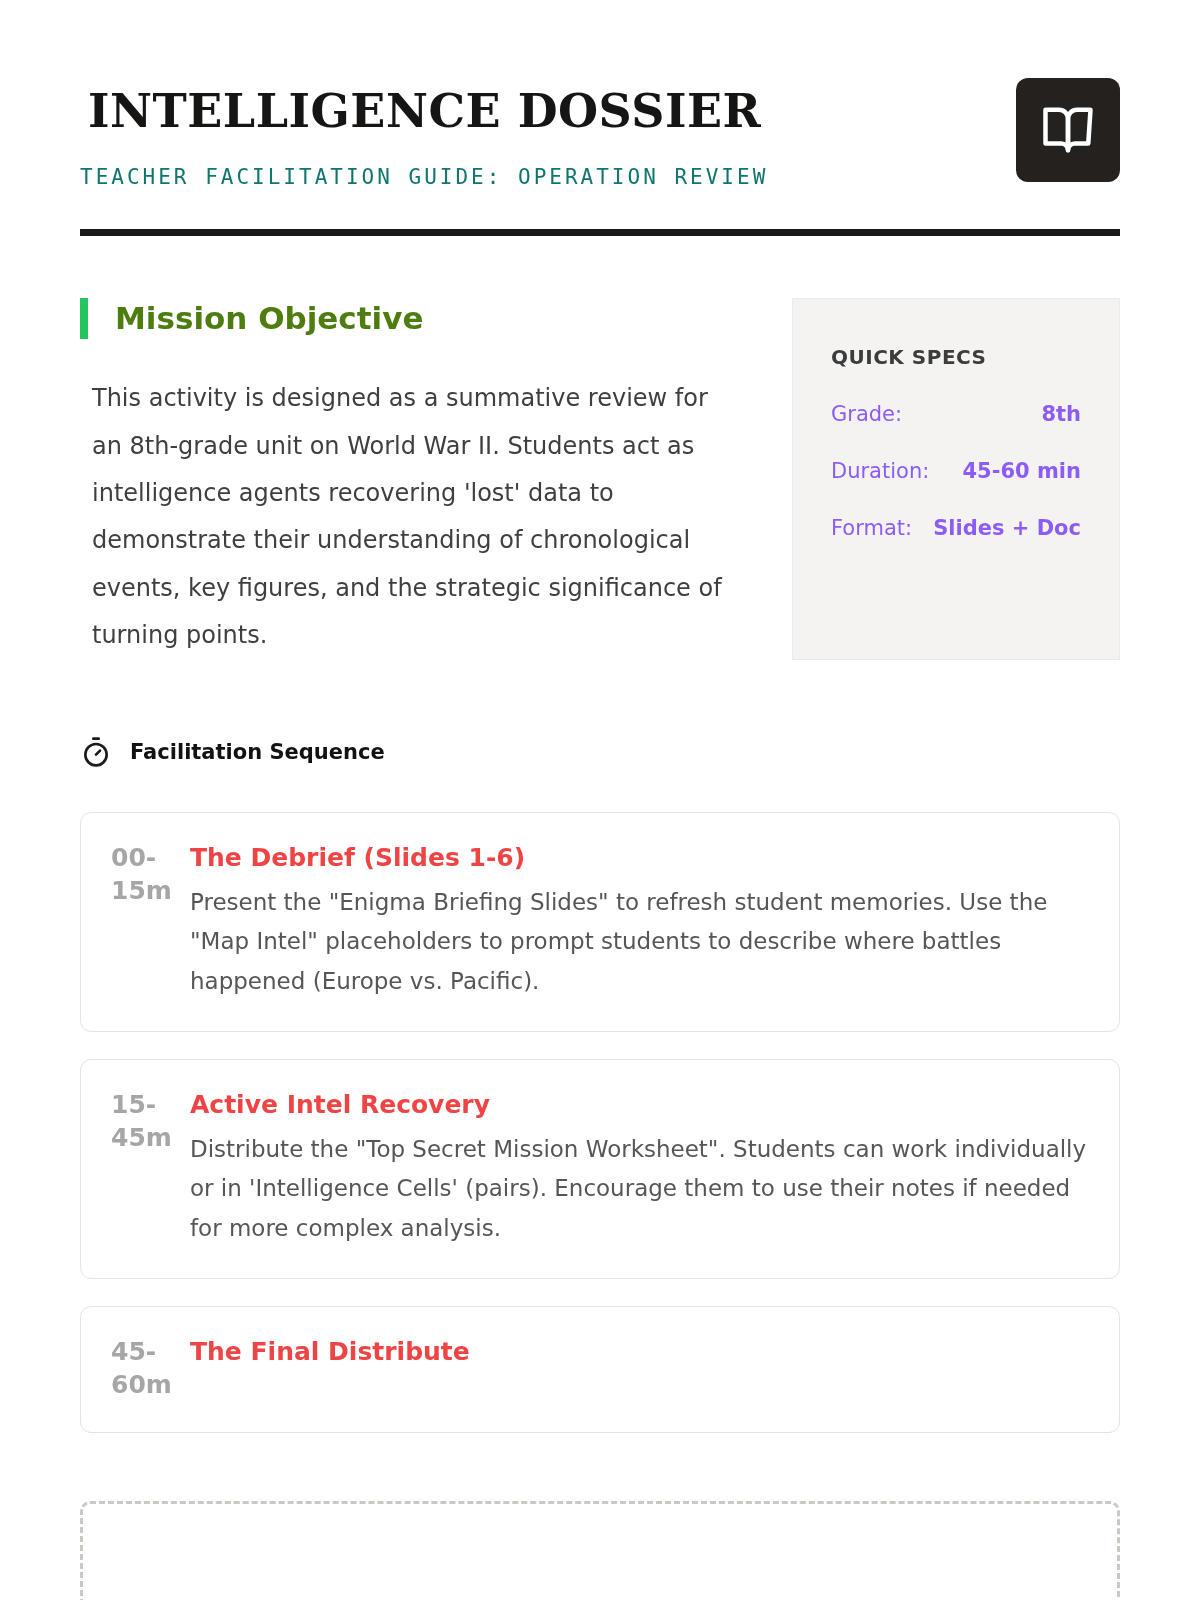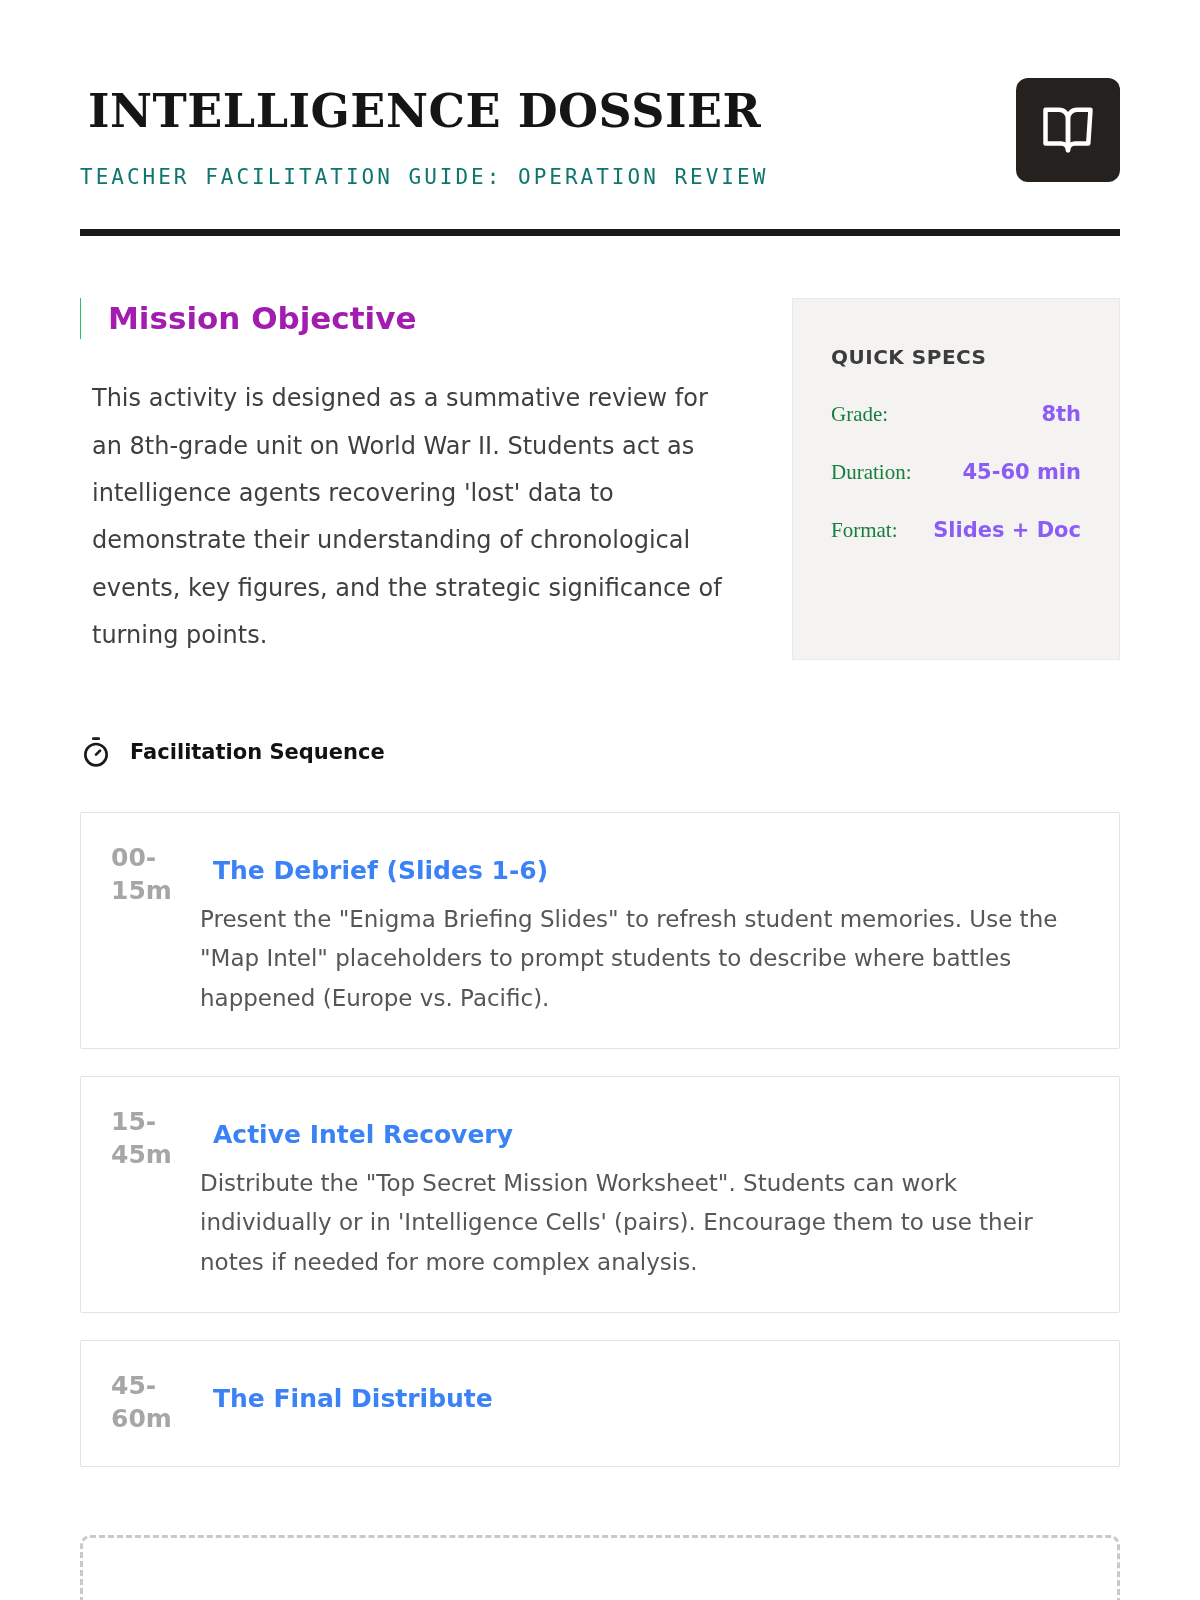--- a/index.html
+++ b/index.html
@@ -43,22 +43,22 @@
   
   .rule { height: 7px; background: #1b1918; margin-top: 40px; }
 
   
   .mission { display: flex; margin-top: 62px; gap: 56px; }
   .mission-left { width: 656px; flex: none; }
   .mission-heading {
     margin: 0;
     font-size: 31px;
     font-weight: 700;
-    color: #a21caf;
-    border-left: 1px solid #22c55e;
+    color: #4d7c0f;
+    border-left: 8px solid #22c55e;
     padding-left: 27px;
     line-height: 1.35;
   }
   .mission-body {
     margin: 36px 0 0 12px;
     font-size: 24px;
     line-height: 1.97;
     color: #3f3f3f;
   }
 
@@ -78,55 +78,55 @@
     letter-spacing: 0.5px;
     color: #3c3c3c;
   }
   .spec-row {
     display: flex;
     justify-content: space-between;
     align-items: baseline;
     margin-top: 33px;
     font-size: 21px;
   }
-  .spec-label { color: #15803d; font-family: Liberation Serif, serif; }
+  .spec-label { color: #8b5cf6; }
   .spec-value { color: #8b5cf6; font-weight: 700; text-align: right; }
 
   
   .seq-heading {
     margin: 76px 0 0 0;
     display: flex;
     align-items: center;
     gap: 18px;
     font-size: 21px;
     font-weight: 700;
     color: #121212;
   }
   .seq-heading .icon-wrap { display: inline-flex; }
 
   .steps { margin-top: 44px; display: flex; flex-direction: column; gap: 27px; }
   .step-card {
     border: 1.5px solid #e6e4e1;
-    border-radius: 2px;
+    border-radius: 11px;
     padding: 28px 30px 30px 30px;
     display: flex;
-    gap: 27px;
+    gap: 17px;
     background: #ffffff;
   }
   .step-time {
     width: 62px;
     flex: none;
     font-size: 25px;
     font-weight: 700;
     color: #a6a6a6;
     line-height: 1.35;
     white-space: pre-line;
   }
   .step-main { flex: 1; }
-  .step-title { margin: 13px; font-size: 25px; font-weight: 700; color: #3b82f6; line-height: 1.35; }
+  .step-title { margin: 0; font-size: 25px; font-weight: 700; color: #ef4444; line-height: 1.35; }
   .step-desc { margin: 9px 0 0 0; font-size: 23px; line-height: 1.7; color: #565656; }
 
   
   .dashed-box {
     margin-top: 68px;
     height: 140px;
     border: 3px dashed #cbc9c6;
     border-radius: 10px;
   }
 </style>

